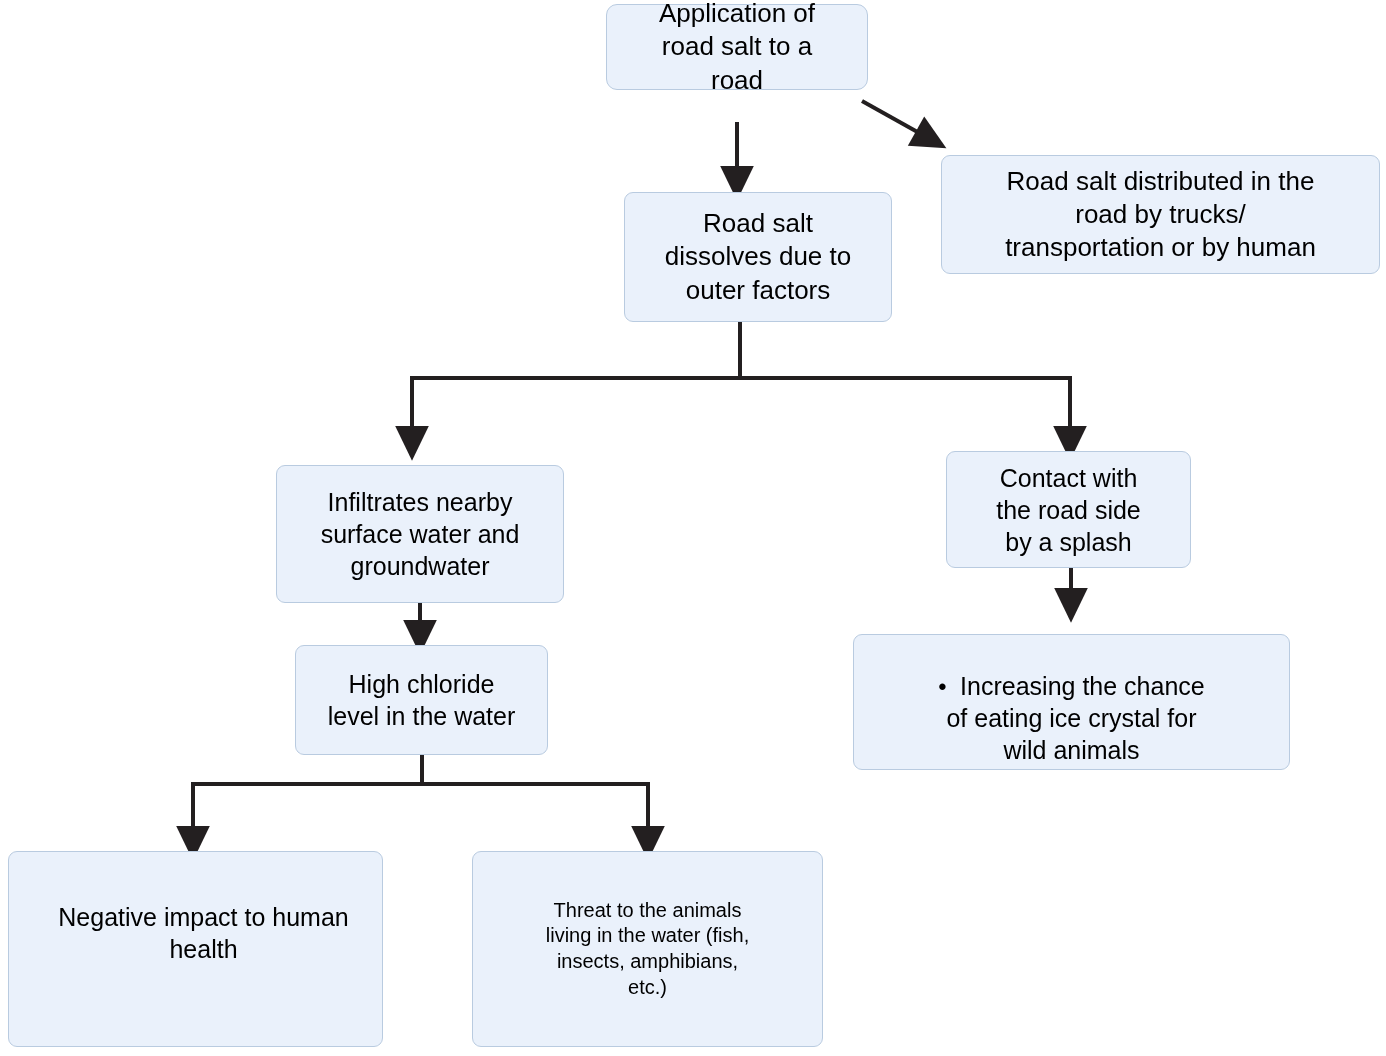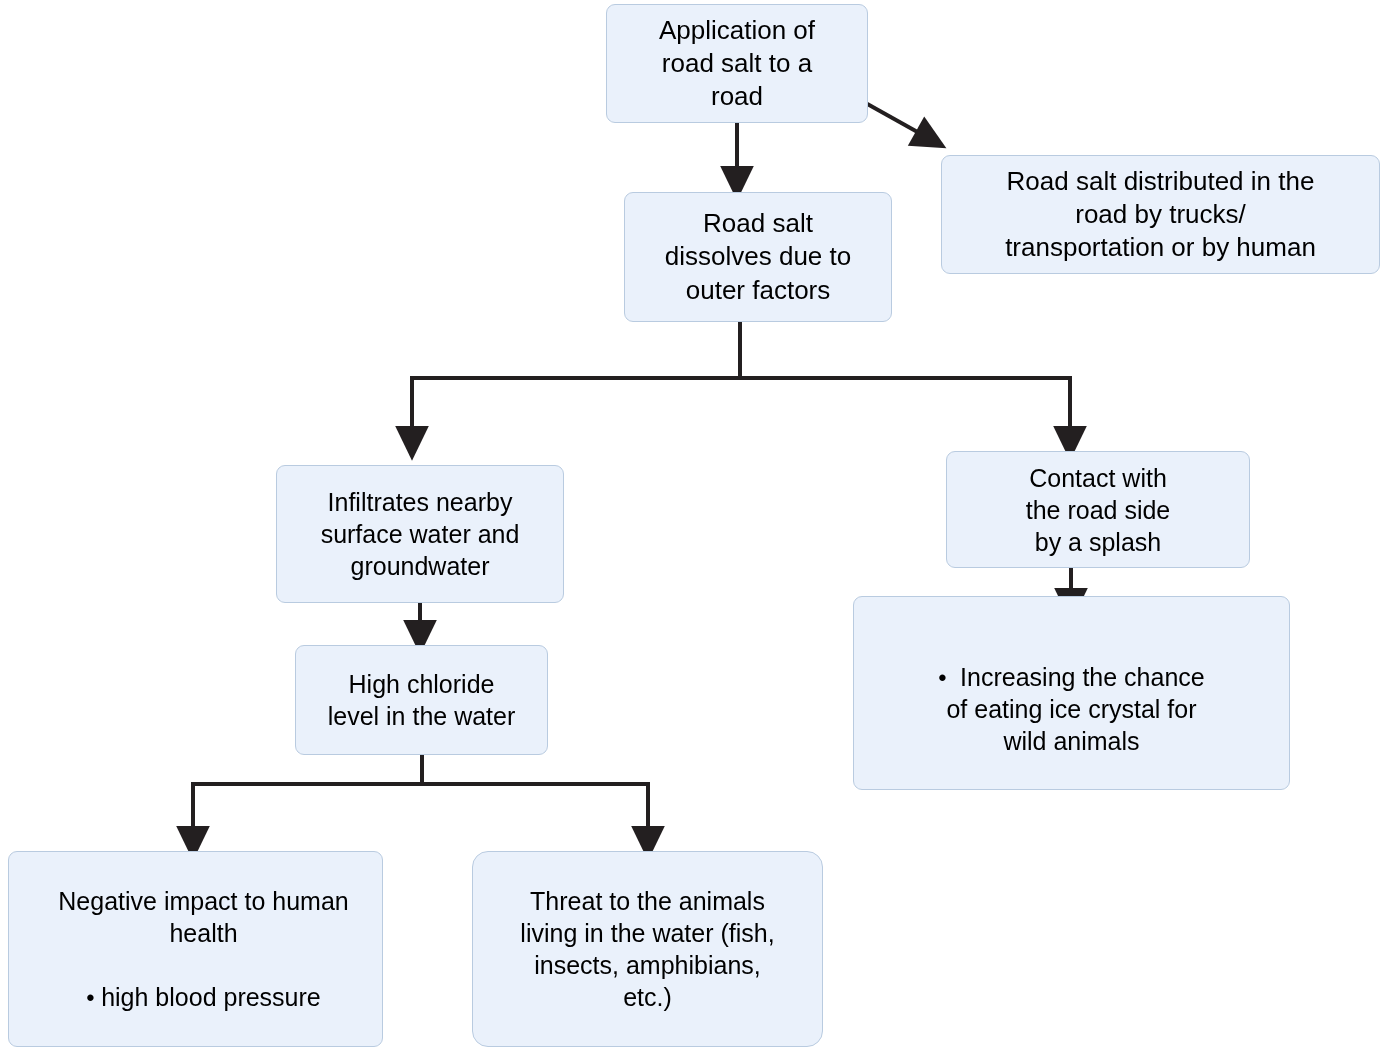--- a/index.html
+++ b/index.html
@@ -99,21 +99,21 @@
   </g>
 
   <g>
     <path d="M422,755 L422,784" stroke="#231f20" stroke-width="4" fill="none"></path>
     <path d="M193,784 L648,784" stroke="#231f20" stroke-width="4" fill="none" stroke-linecap="square"></path>
     <line x1="193" y1="784" x2="193" y2="842" stroke="#231f20" stroke-width="4" marker-end="url(#arrowheadwide)"></line>
     <line x1="648" y1="784" x2="648" y2="842" stroke="#231f20" stroke-width="4" marker-end="url(#arrowheadwide)"></line>
   </g>
 </svg>
 
-<div class="node-box" id="node-application" style="left: 606px; top: 4px; width: 262px; height: 119px; font-size: 26px;">
+<div class="node-box" id="node-application" style="left: 606px; top: 4px; width: 262px; height: 86px; font-size: 26px; border-radius: 11px;">
   <span class="node-text">Application  of
 road salt to a
 road</span>
 </div>
 
 <div class="node-box" id="node-distributed" style="left: 941px; top: 131px; width: 439px; height: 119px; font-size: 26px; margin-top: 24px;">
   <span class="node-text">Road salt distributed in the
 road by trucks/
 transportation or by human</span>
 </div>
@@ -123,46 +123,46 @@
 dissolves due to
 outer factors</span>
 </div>
 
 <div class="node-box" id="node-infiltrates" style="left: 276px; top: 465px; width: 288px; height: 138px; font-size: 25px;">
   <span class="node-text">Infiltrates nearby
 surface water and
 groundwater</span>
 </div>
 
-<div class="node-box" id="node-contact" style="left: 946px; top: 451px; width: 304px; height: 117px; font-size: 25px;">
+<div class="node-box" id="node-contact" style="left: 946px; top: 451px; width: 245px; height: 117px; font-size: 25px;">
   <span class="node-text">Contact with
 the road side
 by a splash</span>
 </div>
 
 <div class="node-box" id="node-chloride" style="left: 295px; top: 645px; width: 253px; height: 110px; font-size: 25px;">
   <span class="node-text">High chloride
 level in the water</span>
 </div>
 
-<div class="node-box" id="node-animals" style="left: 472px; top: 851px; width: 351px; height: 196px; font-size: 25px; border-radius: 16px;">
+<div class="node-box" id="node-animals" style="left: 472px; top: 851px; width: 351px; height: 196px; font-size: 20px;">
   <span class="node-text">Threat to the animals
 living in the water (fish,
 insects, amphibians,
 etc.)</span>
 </div>
 
-<div class="node-box" id="node-wildlife" style="left: 853px; top: 596px; width: 437px; height: 194px; font-size: 25px;">
+<div class="node-box" id="node-wildlife" style="left: 853px; top: 634px; width: 437px; height: 136px; font-size: 25px;">
   <div class="node-text">
     
     <ul class="bullet-list" id="bullets-wildlife"><li><span class="bullet-dot">•&nbsp;</span><span> Increasing the chance
 of eating ice crystal for
 wild animals</span></li></ul>
   </div>
 </div>
 
 <div class="node-box" id="node-health" style="left: 8px; top: 851px; width: 375px; height: 196px; font-size: 25px; padding-left: 16px;">
   <div class="node-text">
     <div class="mixed-head">Negative impact to human
 health</div>
-    <ul class="bullet-list" id="bullets-health"><li><span class="bullet-dot">•&nbsp;</span><span>high blood pressure</span></li></ul>
+    <ul class="bullet-list" id="bullets-health"></ul>
   </div>
 </div>
 
 </body></html>

